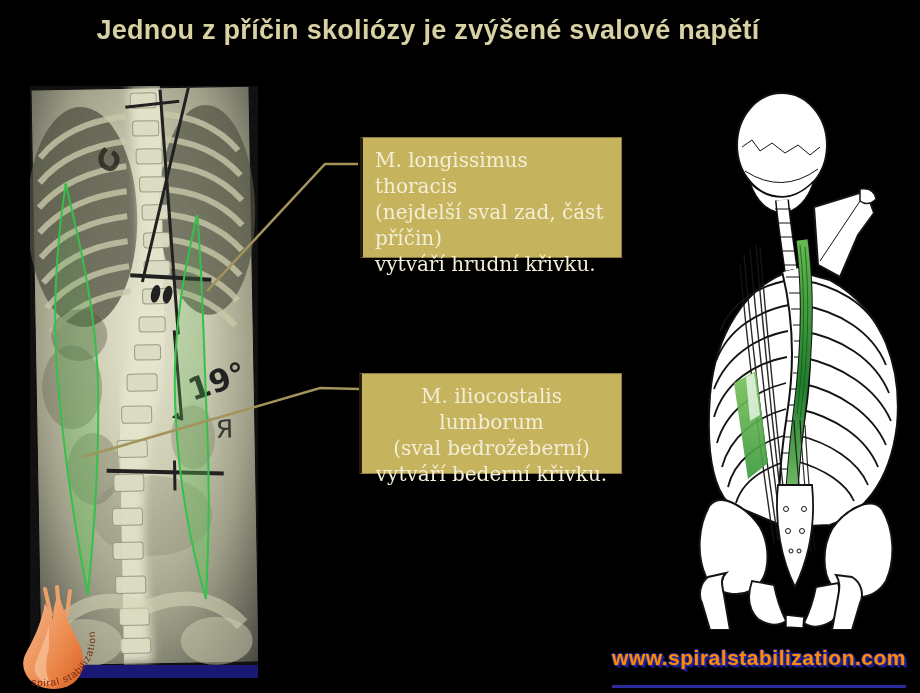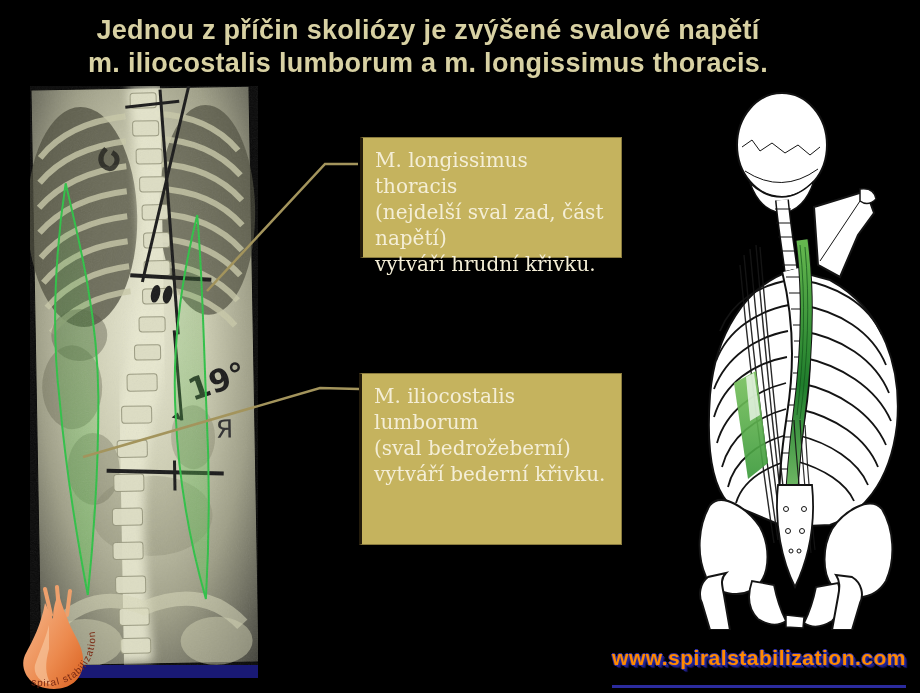--- a/index.html
+++ b/index.html
@@ -11,21 +11,21 @@
   
   .xray{position:absolute;left:30px;top:86px;width:228px;height:592px;background:#050505;}
   .xray svg{display:block}
   
   .cbox{position:absolute;background:#c5b35e;color:#f4eed6;
         font-family:"DejaVu Serif","Liberation Serif",serif;
         font-size:20px;line-height:26px;white-space:pre-line;
         padding:9px 12px;box-sizing:border-box;
         border:1px solid #8a7b3e;border-left:3px solid #241c0c;z-index:6;}
   #box-longissimus{left:360px;top:137px;width:262px;height:121px;}
-  #box-iliocostalis{left:359px;top:373px;width:263px;height:172px;}
+  #box-iliocostalis{left:359px;top:373px;width:263px;height:101px;text-align:center;}
   
   #callout-lines{position:absolute;left:0;top:0;z-index:5;pointer-events:none;}
   
   .skeleton{position:absolute;left:690px;top:85px;width:230px;height:545px;}
   
   .url{position:absolute;right:14px;top:646px;z-index:7;
        font-size:21px;font-weight:bold;letter-spacing:.5px;
        color:#ff8a00;text-decoration:none;
        text-shadow:1px 0 #2b2b9e,-1px 0 #2b2b9e,0 1px #2b2b9e,0 -1px #2b2b9e,
                    2px 2px 0 #1f1f8a,3px 3px 1px #14145a;
@@ -33,21 +33,20 @@
   
   .logo{position:absolute;left:15px;top:585px;width:105px;height:108px;z-index:8;}
 </style>
 </head>
 <body>
 
 <div id="slide">
 
   <div class="title">
     <div>Jednou z příčin skoliózy je zvýšené svalové napětí</div>
-    <div>m. iliocostalis lumborum a m. longissimus thoracis.</div>
   </div>
 
   <div class="xray">
     <svg width="228" height="592" viewBox="0 0 228 592">
       <defs>
         <radialGradient id="filmGrad" cx="0.5" cy="0.42" r="0.8">
           <stop offset="0" stop-color="#e9e9d2"></stop>
             <stop offset="0.35" stop-color="#cdcdb2"></stop>
           <stop offset="0.62" stop-color="#9e9e86"></stop>
             <stop offset="0.88" stop-color="#55554a"></stop>
@@ -160,21 +159,21 @@
     </svg>
   </div>
 
   <svg id="callout-lines" width="920" height="693" viewBox="0 0 920 693">
     <polyline points="358,164 325,164 207,291" fill="none" stroke="#a3945c" stroke-width="2.5"></polyline>
     <polyline points="359,389 320,388 83,457" fill="none" stroke="#a3945c" stroke-width="2.5"></polyline>
   </svg>
 
   <div class="cbox" id="box-longissimus">M. longissimus thoracis
 (nejdelší sval zad, část
-napětí)
+příčin)
 vytváří hrudní křivku.</div>
   <div class="cbox" id="box-iliocostalis">M. iliocostalis
 lumborum
 (sval bedrožeberní)
 vytváří bederní křivku.</div>
 
   <div class="skeleton">
     <svg width="230" height="545" viewBox="0 0 230 545">
       <defs>
         <linearGradient id="gmg" x1="0" y1="0" x2="0" y2="1">

